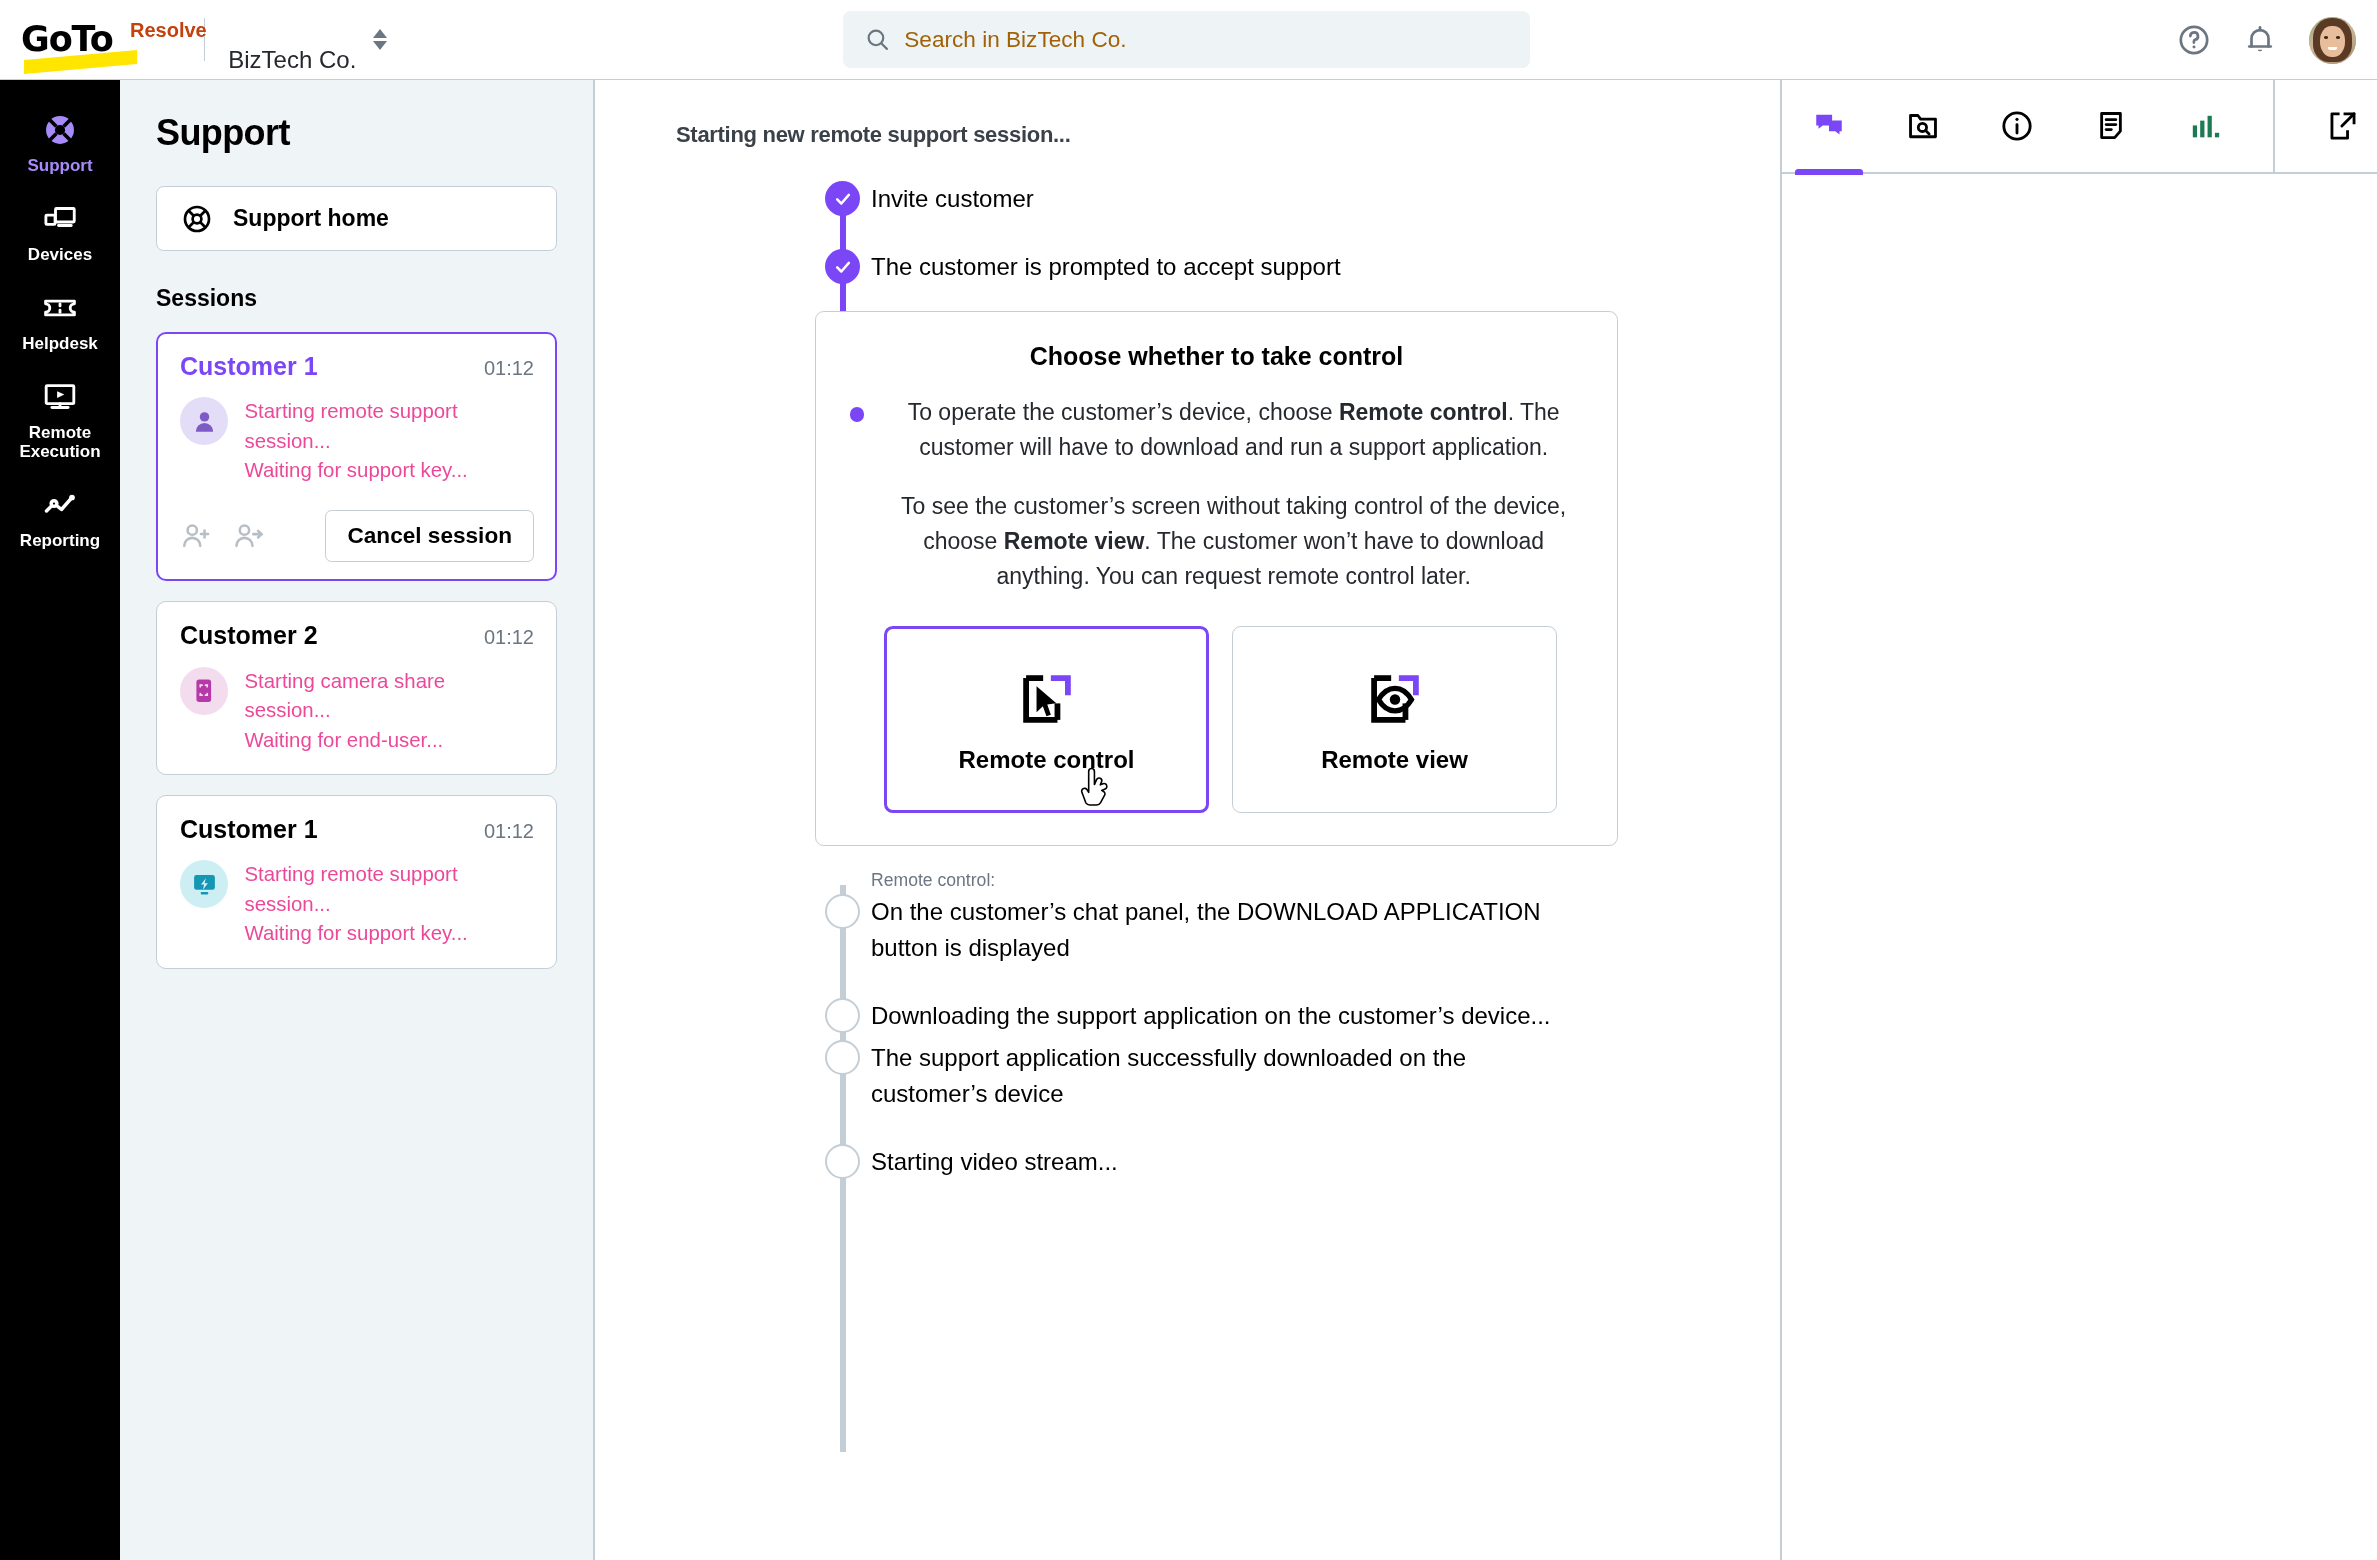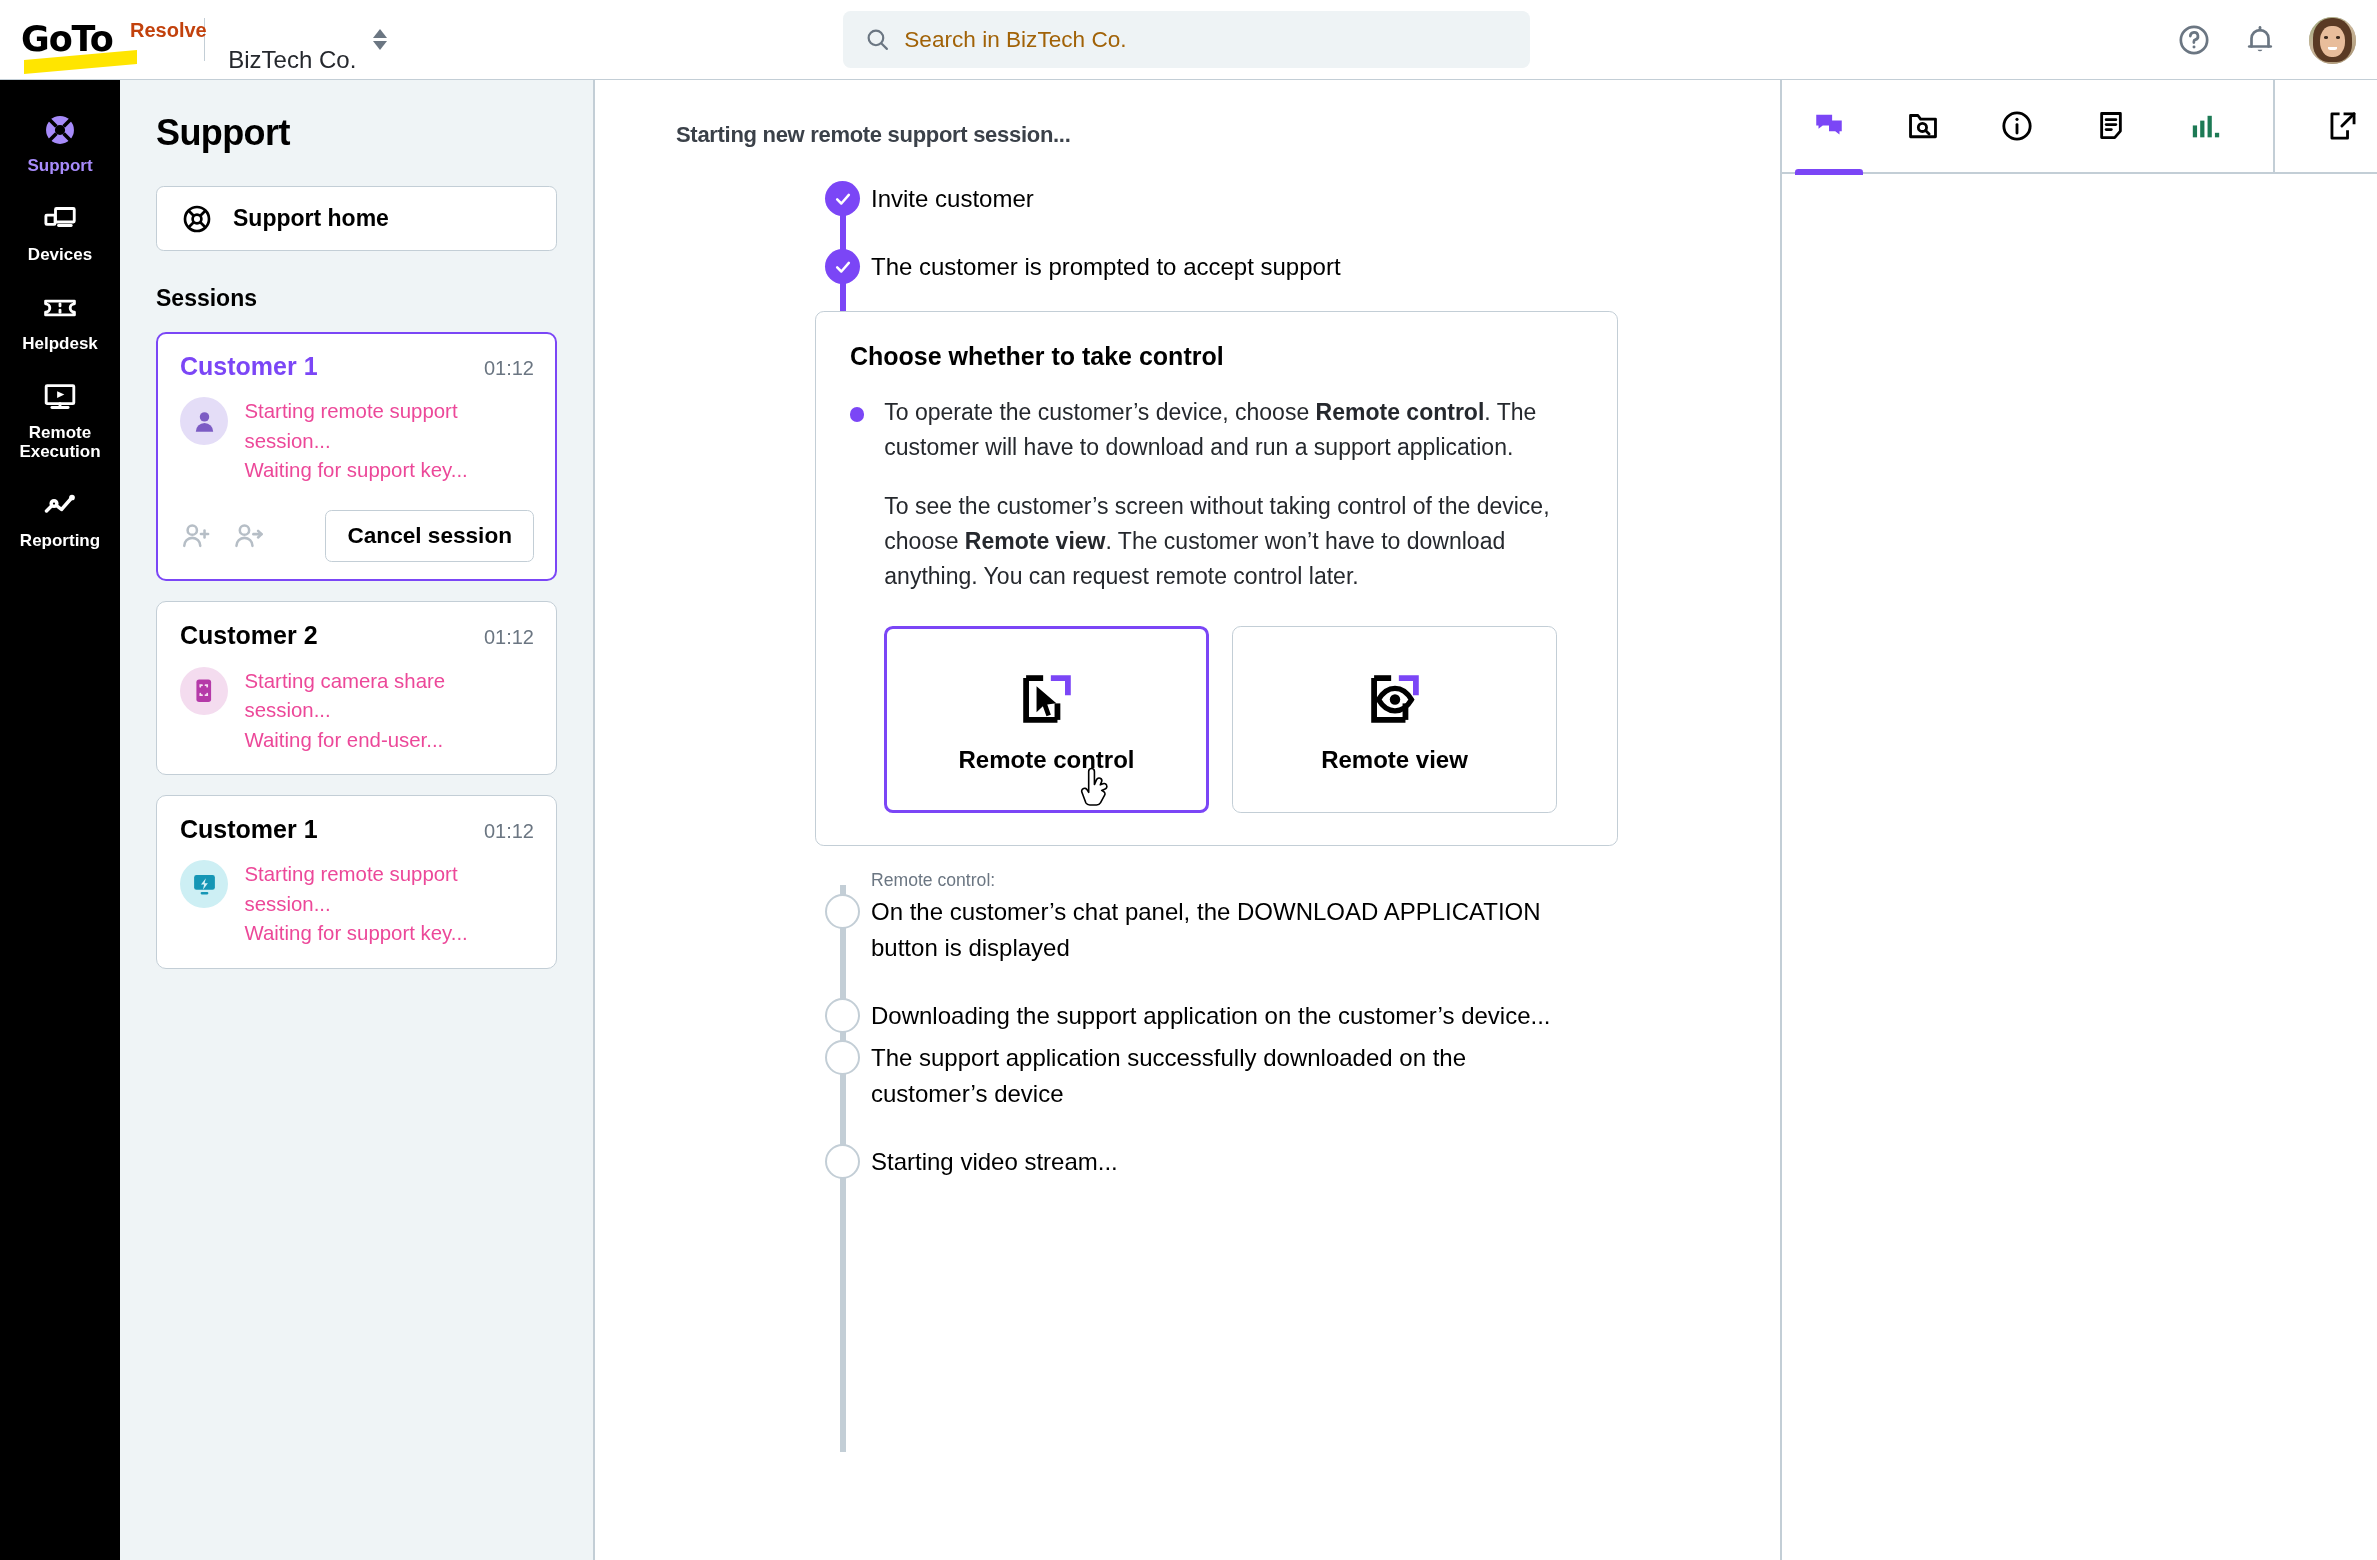--- a/index.html
+++ b/index.html
@@ -135,21 +135,21 @@
   }
   .tl-dot.done { background: #7b46f6; }
   .tl-dot.pending { background: #fff; border: 2.8px solid #c3ced6; }
   .tl-txt { margin-left: 56px; font-size: 24px; color: #000; line-height: 1.5; max-width: 715px; }
   .tl-sub { margin-left: 276px; font-size: 17.6px; color: #6b7682; margin-bottom: 3.3px; }
 
   
   .dialog {
     position: relative; margin: 26.4px 0 0 220px; width: 803px;
     background: #fff; border: 1.7px solid #c3ced6; border-radius: 8.8px;
-    padding: 30px 34px 32px; z-index: 3;
+    padding: 30px 34px 32px; z-index: 3; text-align: center;
   }
   .dlg-title { font-size: 25px; font-weight: 700; color: #000; }
   .dlg-body { margin-top: 24px; display: flex; gap: 20px; }
   .dlg-bullet { width: 14.3px; height: 14.3px; border-radius: 50%; background: #7b46f6; margin-top: 12px; flex: none; }
   .dlg-para { font-size: 23px; color: #25282d; line-height: 1.52; }
   .dlg-para b { font-weight: 700; }
   .dlg-para + .dlg-para { margin-top: 24px; }
   .dlg-choices { margin-top: 32px; display: flex; gap: 23px; padding-left: 34px; }
   .choice {
     width: 325px; height: 187px; border: 1.7px solid #c3ced6; border-radius: 8.8px;

